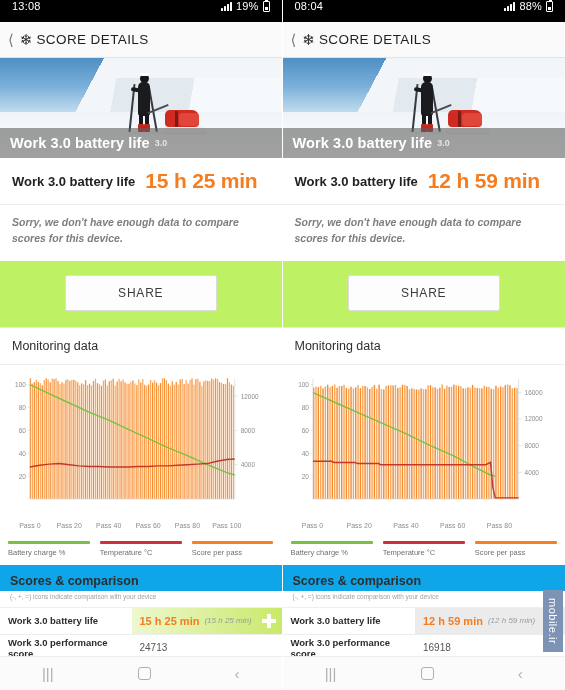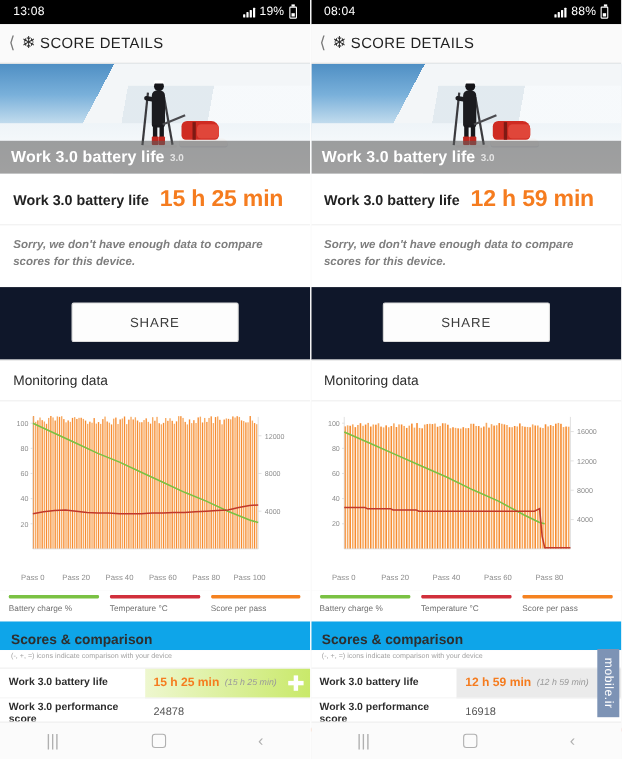--- a/index.html
+++ b/index.html
@@ -9,21 +9,21 @@
     font-family: "Liberation Sans", sans-serif;
     overflow: hidden;
   }
   .screens { display: flex; width: 565px; height: 690px; }
   .panel { width: 282.5px; height: 690px; position: relative; background: #f2f2f2; overflow: hidden; }
   .panel.left { border-right: 1px solid #ffffff; }
 
   
   .statusbar {
     height: 22px; background: #000000; color: #ffffff;
-    display: flex; align-items: center; justify-content: space-between;
+    display: flex; align-items: flex-start; justify-content: space-between;
     padding: 0 12px; font-size: 11px; letter-spacing: .2px;
   }
   .status-right { display: flex; align-items: center; gap: 4px; }
   .sig { display: inline-flex; align-items: flex-end; gap: 1px; height: 9px; }
   .sig i { display: block; width: 2px; background: #fff; border-radius: .5px; }
   .sig i:nth-child(1){height:3px}.sig i:nth-child(2){height:5px}
   .sig i:nth-child(3){height:7px}.sig i:nth-child(4){height:9px}
   .batt { width: 7px; height: 11px; border: 1px solid #fff; border-radius: 1px; position: relative; }
   .batt::before { content:""; position:absolute; top:-2.5px; left:1.5px; width:3px; height:1.5px; background:#fff; }
   .batt::after { content:""; position:absolute; left:1px; right:1px; bottom:1px; height:3px; background:#fff; }
@@ -84,21 +84,21 @@
   .score-row {
     display:flex; align-items:center; gap:10px;
     padding: 11px 12px; background:#fff; border-bottom:1px solid #ececec;
   }
   .score-label { font-size:13px; font-weight:bold; color:#222; }
   .score-value { font-size:21px; font-weight:bold; color:#f57c1f; letter-spacing:-.2px; }
   .nodata {
     background:#fff; padding: 10px 12px 14px 12px;
     font-size: 10.5px; font-style: italic; color:#7e7e7e; line-height:1.5;font-weight:bold;
   }
-  .share-wrap { padding: 14px 0 16px 0; display:flex; justify-content:center; background:#0f172a; }
+  .share-wrap { padding: 14px 0 16px 0; display:flex; justify-content:center; background:#bef264; }
   .share-btn {
     width: 152px; height: 36px; background:#fdfdfd; border:1px solid #dcdcdc; border-radius:2px;
     font-size:12px; color:#3c3c3c; letter-spacing:.8px; display:flex; align-items:center; justify-content:center;
   }
   .section-head {
     background:#fff; border-top:1px solid #e8e8e8; border-bottom:1px solid #ececec;
     padding: 11px 12px; font-size:12.5px; color:#2e2e2e; font-weight:normal;
   }
 
   
@@ -398,21 +398,21 @@
         <div class="cmp-name">Work 3.0 battery life</div>
         <div class="cmp-val hl-green">
           <span class="cmp-primary">15 h 25 min</span>
           <span class="cmp-secondary">(15 h 25 min)</span>
           <span class="cmp-icon ic-plus"></span>
         </div>
       </div>
       <div class="cmp-row">
         <div class="cmp-name">Work 3.0 performance score</div>
         <div class="cmp-val">
-          <span class="cmp-plain">24878</span>
+          <span class="cmp-plain">24713</span>
         </div>
       </div>
       <div class="row-accent"></div>
     </div>
 
     <div class="navbar">
       <span class="nav-ic">|||</span>
       <span class="nav-home"></span>
       <span class="nav-ic">‹</span>
     </div>

